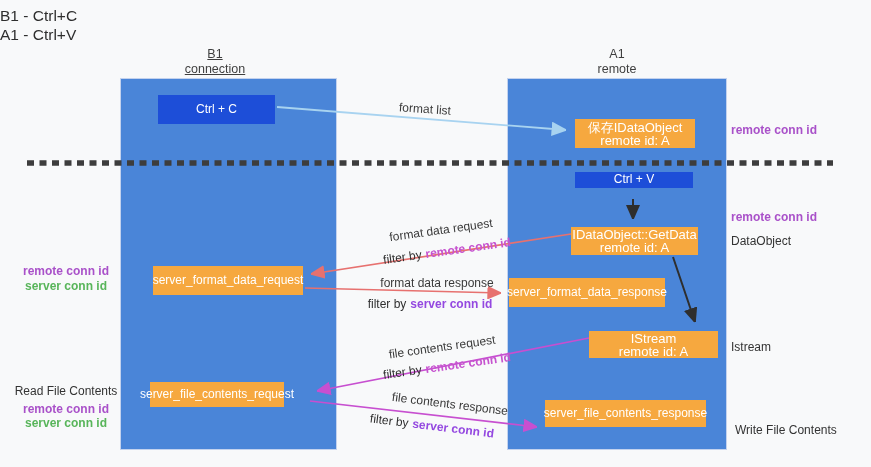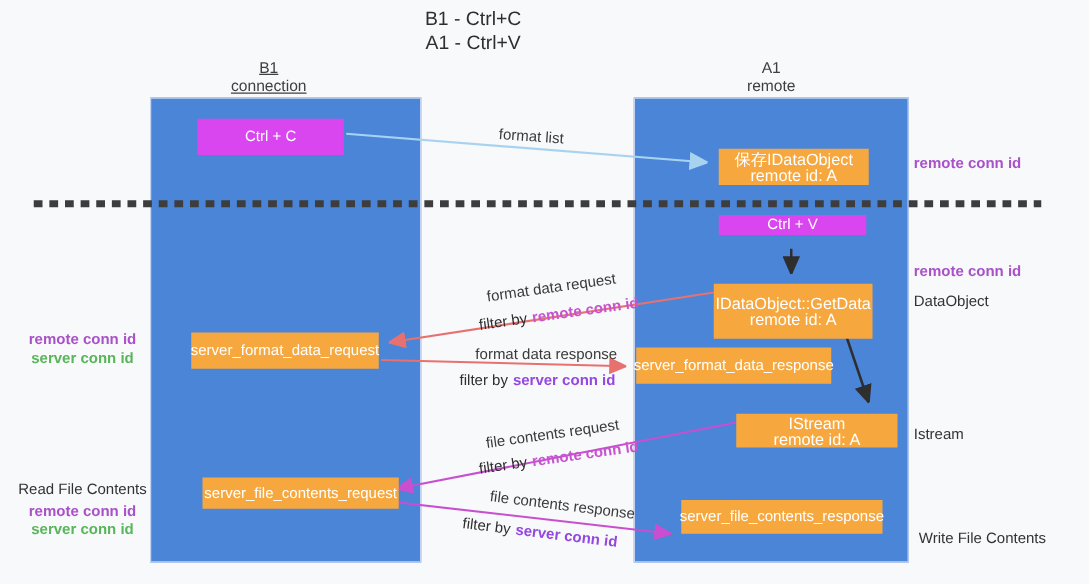--- a/index.html
+++ b/index.html
@@ -9,21 +9,21 @@
     -webkit-font-smoothing:antialiased;
   }
   .canvas{
     position:relative;
     width:871px;height:467px;
     background:#f8f9fa;
     overflow:hidden;
   }
   .title{
     position:absolute;left:0;top:6px;width:757px;
-    text-align:center;color:#2e2e2e;
+    color:#2e2e2e;
     font-size:15.5px;line-height:19px;
   }
   .col-header{
     position:absolute;text-align:center;
     color:#3f3f3f;font-size:12.5px;line-height:15px;
   }
   .hdr-b1{left:120px;top:47px;width:190px;text-decoration:underline;}
   .hdr-a1{left:507px;top:47px;width:220px;}
   .lifeline{
     position:absolute;top:78px;height:372px;
@@ -33,21 +33,21 @@
   }
   .ll-b1{left:120px;width:217px;}
   .ll-a1{left:507px;width:220px;}
   .node{
     position:absolute;
     display:flex;flex-direction:column;
     align-items:center;justify-content:center;
     color:#ffffff;font-size:12px;line-height:13.5px;
     text-align:center;box-sizing:border-box;
   }
-  .green{background:#d946ef;}
+  .green{background:#1d4ed8;}
   .orange{background:#f6a83f;}
   .two-line{font-size:13px;line-height:13px;}
   .margin-label{
     position:absolute;font-size:12px;white-space:nowrap;
   }
   .bold{font-weight:bold;}
   .purple{color:#a951c9;}
   .green-text{color:#58b55a;}
   .black-text{color:#333333;}
   .left-col-label{left:10px;width:112px;text-align:center;}
@@ -125,39 +125,39 @@
 
   <div class="node orange two-line" style="left:575px;top:119px;width:120px;height:29px;">
     <div>保存IDataObject</div>
     <div>remote id: A</div>
   </div>
 
   <div class="node green" style="left:575px;top:172px;width:118px;height:16px;">
     <div>Ctrl + V</div>
   </div>
 
-  <div class="node orange two-line" style="left:571px;top:227px;width:127px;height:44px;">
+  <div class="node orange two-line" style="left:571px;top:227px;width:127px;height:28px;">
     <div>IDataObject::GetData</div>
     <div>remote id: A</div>
   </div>
 
   <div class="node orange" style="left:509px;top:278px;width:156px;height:29px;">
     <div>server_format_data_response</div>
   </div>
 
   <div class="node orange" style="left:153px;top:266px;width:150px;height:29px;">
     <div>server_format_data_request</div>
   </div>
 
   <div class="node orange two-line" style="left:589px;top:331px;width:129px;height:27px;">
     <div>IStream</div>
     <div>remote id: A</div>
   </div>
 
-  <div class="node orange" style="left:150px;top:382px;width:157px;height:25px;margin-left:12px;">
+  <div class="node orange" style="left:150px;top:382px;width:134px;height:25px;">
     <div>server_file_contents_request</div>
   </div>
 
   <div class="node orange" style="left:545px;top:400px;width:161px;height:27px;">
     <div>server_file_contents_response</div>
   </div>
 
   <div class="flow-label" style="left:425px;top:109px;transform:translate(-50%,-50%) rotate(4deg);">format list</div>
 
   <div class="flow-label" style="left:441px;top:230px;transform:translate(-50%,-50%) rotate(-8deg);">format data request</div>

